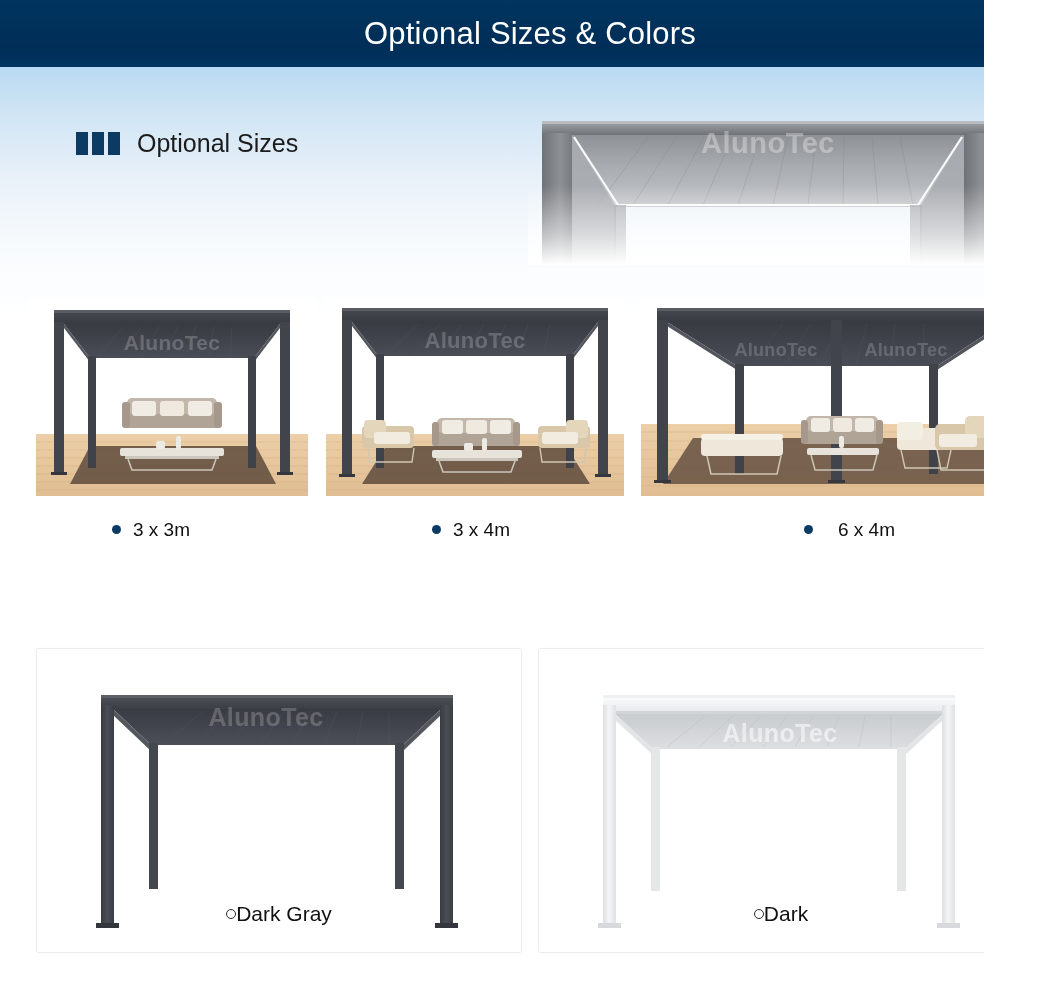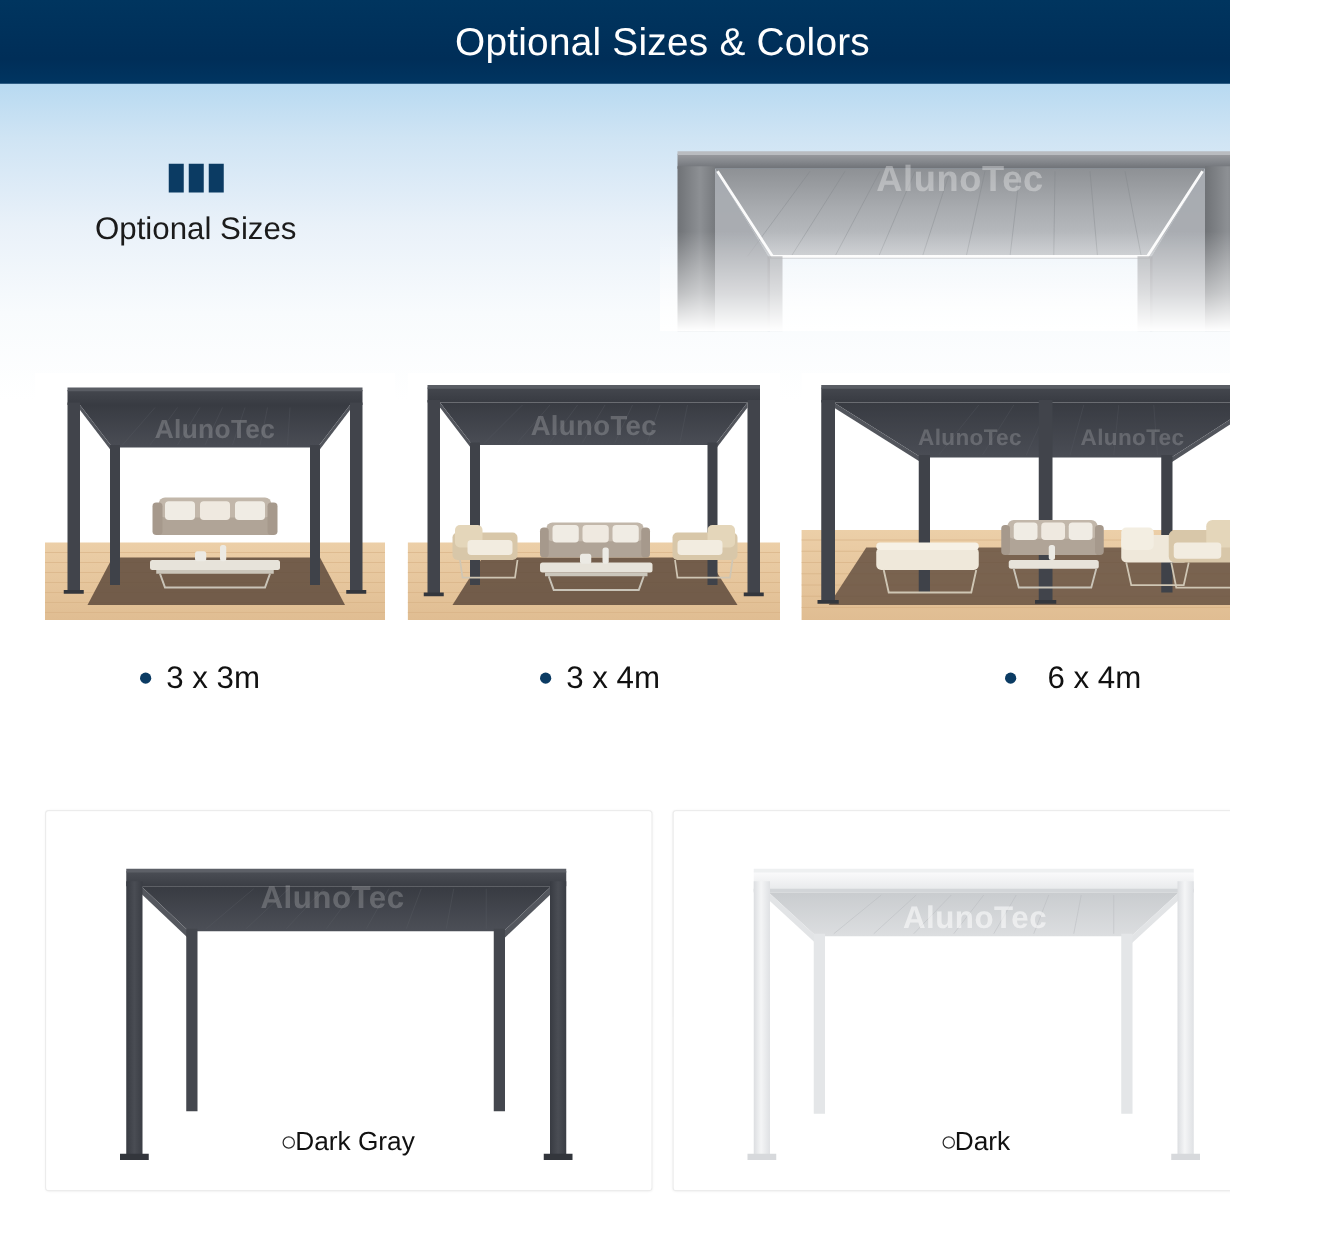--- a/index.html
+++ b/index.html
@@ -51,21 +51,20 @@
     letter-spacing: 0.2px;
     line-height: 1;
   }
 
   
   .section-header {
     position: absolute;
     display: flex;
     align-items: center;
     gap: 17px;
-    flex-direction: column;
   }
   .bars {
     display: flex;
     gap: 4px;
   }
   .bars i {
     display: block;
     width: 12px;
     height: 23px;
     background: #0b3b63;
@@ -112,23 +111,23 @@
   #size-2 { left: 641px; width: 390px; }
 
   #size-0 .size-img { width: 288px; height: 204px; }
   #size-1 .size-img { width: 298px; height: 204px; }
   #size-2 .size-img { width: 390px; height: 204px; }
 
   .size-label {
     display: flex;
     align-items: center;
     gap: 12px;
-    margin-top: 28px;
+    margin-top: 18px;
     padding-left: 84px;
-    font-size: 25px;
+    font-size: 19px;
     color: #111111;
     line-height: 1;
   }
   #size-1 .size-label { padding-left: 106px; text-align: right; }
   #size-2 .size-label { padding-left: 163px; gap: 25px; }
 
   .dot-filled {
     width: 9px; height: 9px;
     border-radius: 50%;
     background: #0b3b63;

